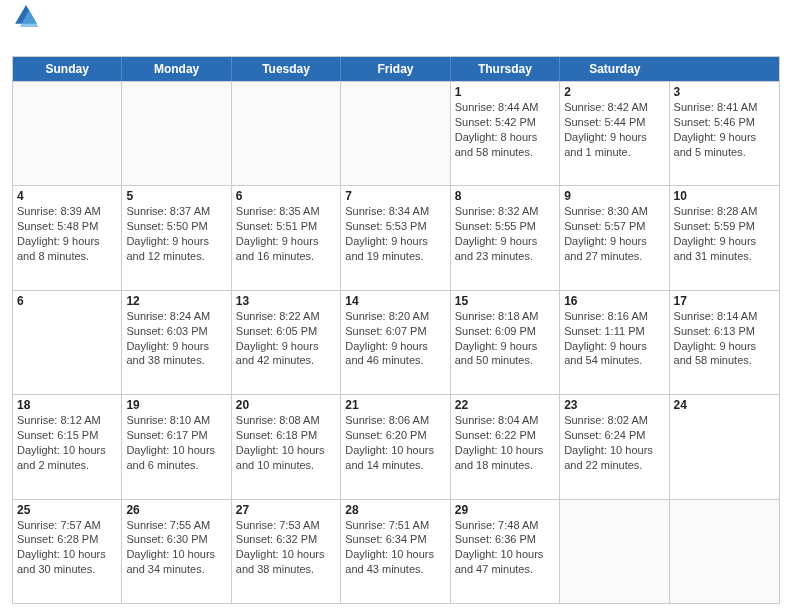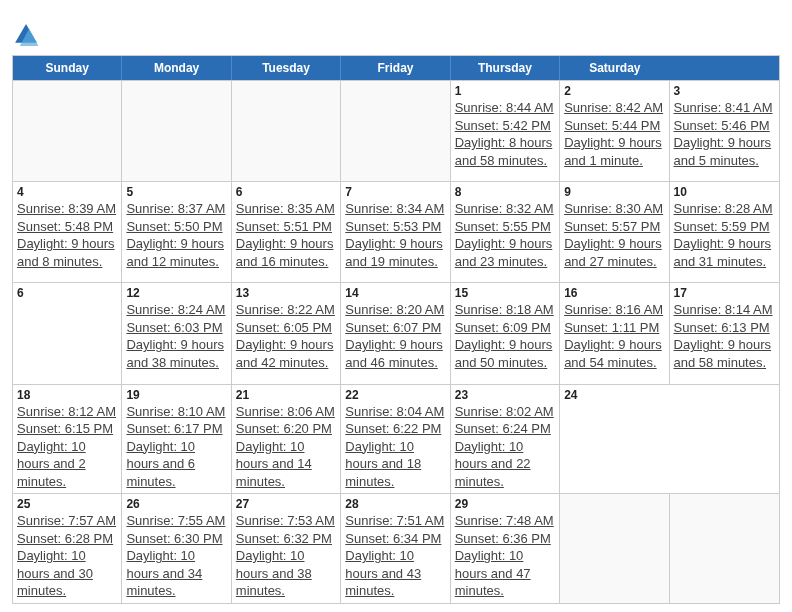--- a/index.html
+++ b/index.html
@@ -8,21 +8,22 @@
       background: #fff;
       width: 792px;
       height: 612px;
       overflow: hidden;
     }
     .page {
       width: 792px;
       height: 612px;
       display: flex;
       flex-direction: column;
-      padding: 21px 12px 8px 12px;
+      padding: 2px 12px 8px 12px;
+      gap: 20px;
     }
     .header {
       display: flex;
       justify-content: space-between;
       align-items: flex-start;
       margin-bottom: 6px;
     }
     .logo {
       display: flex;
       align-items: center;
@@ -93,24 +94,23 @@
     .cal-cell:last-child { border-right: none; }
     .cal-cell.empty { background: #f9f9f9; }
     .day-number {
       font-size: 12px;
       font-weight: bold;
       color: #222;
       display: block;
       margin-bottom: 1px;
     }
     .cell-info {
-      font-size: 13px;
+      font-size: 11px;
       color: #444;
       line-height: 1.35;
-      text-decoration: underline;
     }
   </style>
 </head>
 <body>
 
 <div class="page">
   <div class="header">
     <div class="logo">
       <svg class="logo-icon" viewBox="0 0 36 36">
         <polygon points="18,4 32,28 4,28" fill="#2a6db5"></polygon>
@@ -253,20 +253,26 @@
 Sunset: 6:15 PM
 Daylight: 10 hours and 2 minutes.</div>
           </div>
           <div class="cal-cell">
             <span class="day-number">19</span>
             <div class="cell-info">Sunrise: 8:10 AM
 Sunset: 6:17 PM
 Daylight: 10 hours and 6 minutes.</div>
           </div>
           <div class="cal-cell">
+            <span class="day-number">20</span>
+            <div class="cell-info">Sunrise: 8:08 AM
+Sunset: 6:18 PM
+Daylight: 10 hours and 10 minutes.</div>
+          </div>
+          <div class="cal-cell">
             <span class="day-number">21</span>
             <div class="cell-info">Sunrise: 8:06 AM
 Sunset: 6:20 PM
 Daylight: 10 hours and 14 minutes.</div>
           </div>
           <div class="cal-cell">
             <span class="day-number">22</span>
             <div class="cell-info">Sunrise: 8:04 AM
 Sunset: 6:22 PM
 Daylight: 10 hours and 18 minutes.</div>

